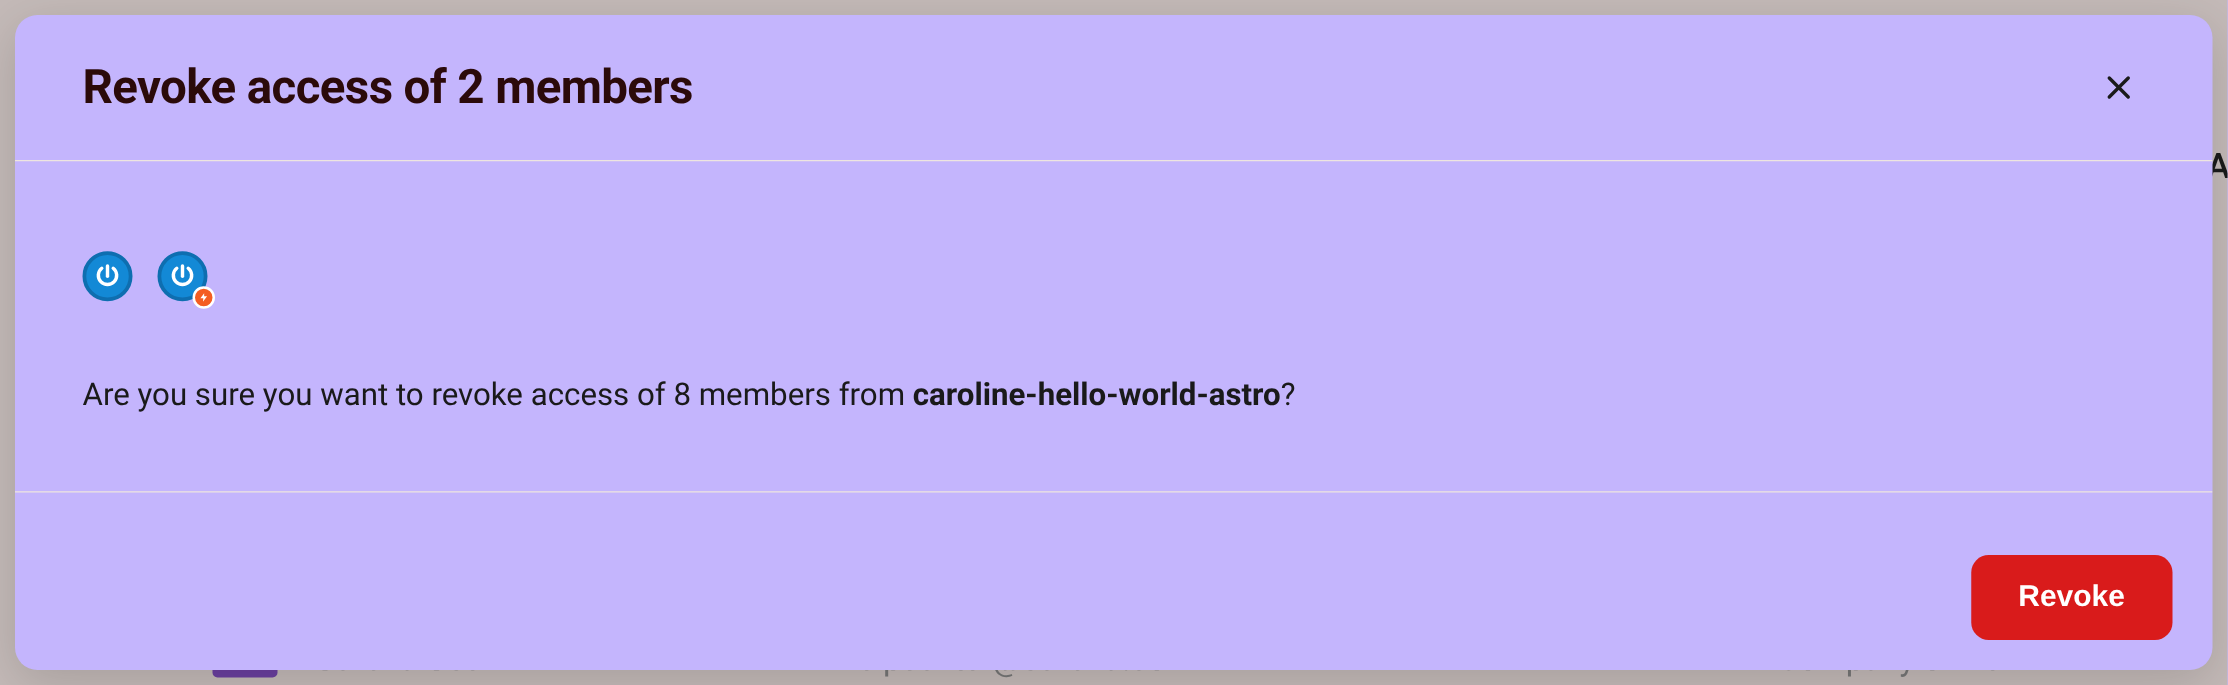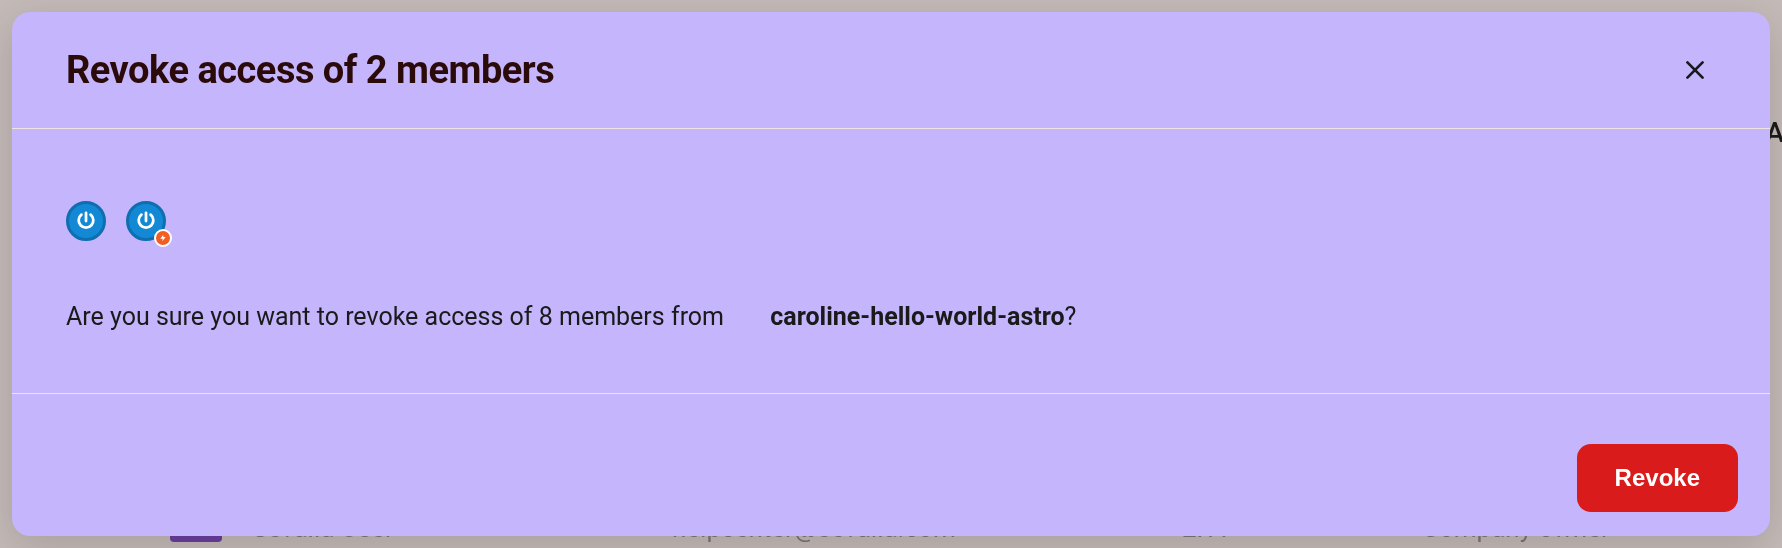--- a/index.html
+++ b/index.html
@@ -106,21 +106,20 @@
       height: 8px;
       fill: #ffffff;
     }
     .confirm-text {
       font-size: 25px;
       color: #1a1a1a;
       line-height: 1.4;
     }
     .confirm-text strong {
       font-weight: 700;
-      margin-left: 40px;
     }
     .modal-footer {
       display: flex;
       justify-content: flex-end;
       padding: 20px 32px 24px 32px;
     }
     .revoke-btn {
       background: #d91b1b;
       color: #ffffff;
       border: none;

